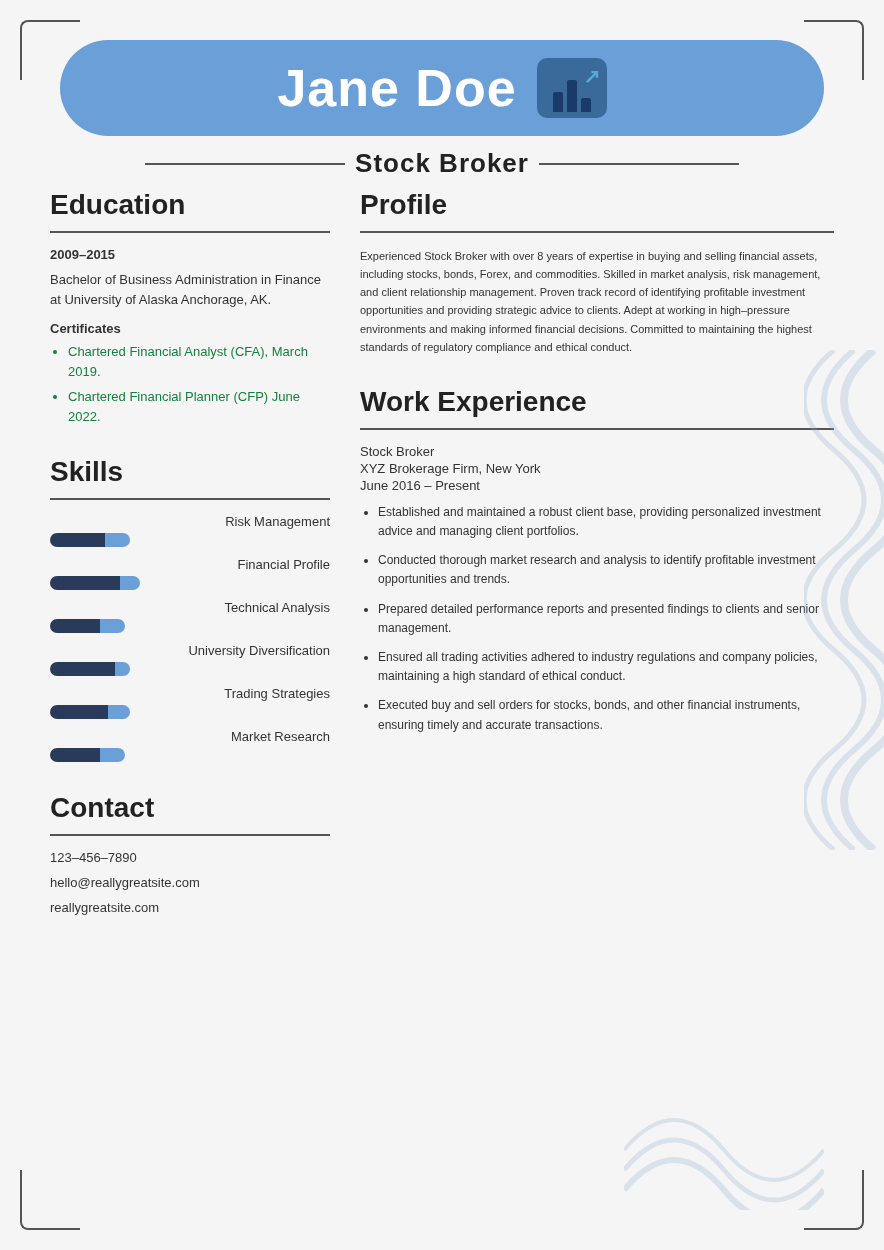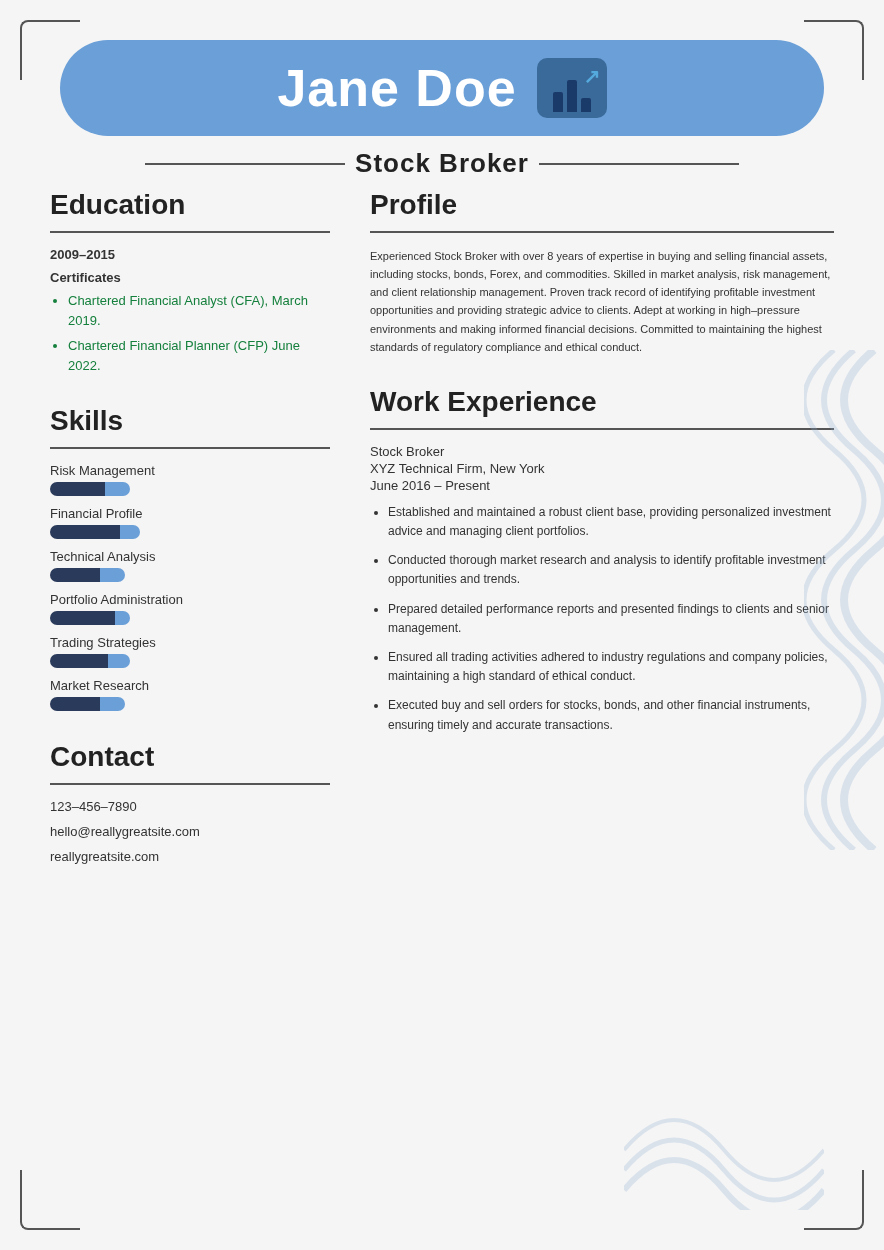--- a/index.html
+++ b/index.html
@@ -103,21 +103,21 @@
     .title-line {
       flex: 1;
       height: 2px;
       background: #555;
       max-width: 200px;
     }
 
     
     .main-content {
       display: flex;
-      gap: 40px;
+      gap: 30px;
     }
     .left-col {
       width: 280px;
       flex-shrink: 0;
     }
     .right-col {
       flex: 1;
     }
 
     
@@ -138,21 +138,21 @@
     
     .education-section { margin-bottom: 30px; }
     .date-range { font-size: 13px; color: #333; margin-bottom: 8px; font-weight: bold; }
     .edu-text { font-size: 13px; color: #333; margin-bottom: 12px; line-height: 1.5; }
     .cert-label { font-size: 13px; color: #333; margin-bottom: 6px; font-weight: 600; }
     .cert-list { list-style: disc; padding-left: 18px; }
     .cert-list li { font-size: 13px; color: #15803d; margin-bottom: 6px; line-height: 1.5; }
 
     
     .skills-section { margin-bottom: 30px; }
-    .skill-item { margin-bottom: 10px; }
+    .skill-item { margin-bottom: 10px; text-align: right; }
     .skill-label { font-size: 13px; color: #333; margin-bottom: 4px; }
     .skill-bar-container { width: 160px; height: 14px; background: transparent; display: flex; gap: 0; }
     .skill-bar-filled { height: 14px; background: #2a3a5a; border-radius: 7px 0 0 7px; }
     .skill-bar-blue { height: 14px; background: #6a9fd8; border-radius: 0 7px 7px 0; }
 
     
     .contact-section { }
     .contact-item { font-size: 13px; color: #333; margin-bottom: 10px; }
 
     
@@ -206,20 +206,21 @@
   </div>
 
   <div class="main-content">
 
     <div class="left-col">
 
       <div class="education-section">
         <h2 class="section-title">Education</h2>
         <div class="section-divider"></div>
         <div class="date-range">2009–2015</div>
+        <div class="edu-text">Bachelor of Business Administration in Finance at University of Alaska Anchorage, AK.</div>
         <div class="cert-label">Certificates</div>
         <ul class="cert-list">
           <li class="cert-item">Chartered Financial Analyst (CFA), March 2019.</li>
           <li class="cert-item">Chartered Financial Planner (CFP) June 2022.</li>
         </ul>
       </div>
 
       <div class="skills-section">
         <h2 class="section-title">Skills</h2>
         <div class="section-divider"></div>
@@ -239,21 +240,21 @@
       </div>
     </div>
             <div class="skill-item">
       <div class="skill-label">Technical Analysis</div>
       <div class="skill-bar-container">
         <div class="skill-bar-filled" style="width:50px;"></div>
         <div class="skill-bar-blue" style="width:25px;"></div>
       </div>
     </div>
             <div class="skill-item">
-      <div class="skill-label">Portfolio Administration</div>
+      <div class="skill-label">University Diversification</div>
       <div class="skill-bar-container">
         <div class="skill-bar-filled" style="width:65px;"></div>
         <div class="skill-bar-blue" style="width:15px;"></div>
       </div>
     </div>
             <div class="skill-item">
       <div class="skill-label">Trading Strategies</div>
       <div class="skill-bar-container">
         <div class="skill-bar-filled" style="width:58px;"></div>
         <div class="skill-bar-blue" style="width:22px;"></div>
@@ -284,21 +285,21 @@
       <div class="profile-section">
         <h2 class="section-title">Profile</h2>
         <div class="section-divider"></div>
         <p class="profile-text">Experienced Stock Broker with over 8 years of expertise in buying and selling financial assets, including stocks, bonds, Forex, and commodities. Skilled in market analysis, risk management, and client relationship management. Proven track record of identifying profitable investment opportunities and providing strategic advice to clients. Adept at working in high–pressure environments and making informed financial decisions. Committed to maintaining the highest standards of regulatory compliance and ethical conduct.</p>
       </div>
 
       <div class="work-section">
         <h2 class="section-title">Work Experience</h2>
         <div class="section-divider"></div>
         <div class="job-company">Stock Broker</div>
-        <div class="job-company">XYZ Technical Firm, New York</div>
+        <div class="job-company">XYZ Brokerage Firm, New York</div>
         <div class="job-period">June 2016 – Present</div>
         <ul class="work-list" id="work-bullets">
             <li>Established and maintained a robust client base, providing personalized investment advice and managing client portfolios.</li>
             <li>Conducted thorough market research and analysis to identify profitable investment opportunities and trends.</li>
             <li>Prepared detailed performance reports and presented findings to clients and senior management.</li>
             <li>Ensured all trading activities adhered to industry regulations and company policies, maintaining a high standard of ethical conduct.</li>
             <li>Executed buy and sell orders for stocks, bonds, and other financial instruments, ensuring timely and accurate transactions.</li>
           </ul>
       </div>
 

